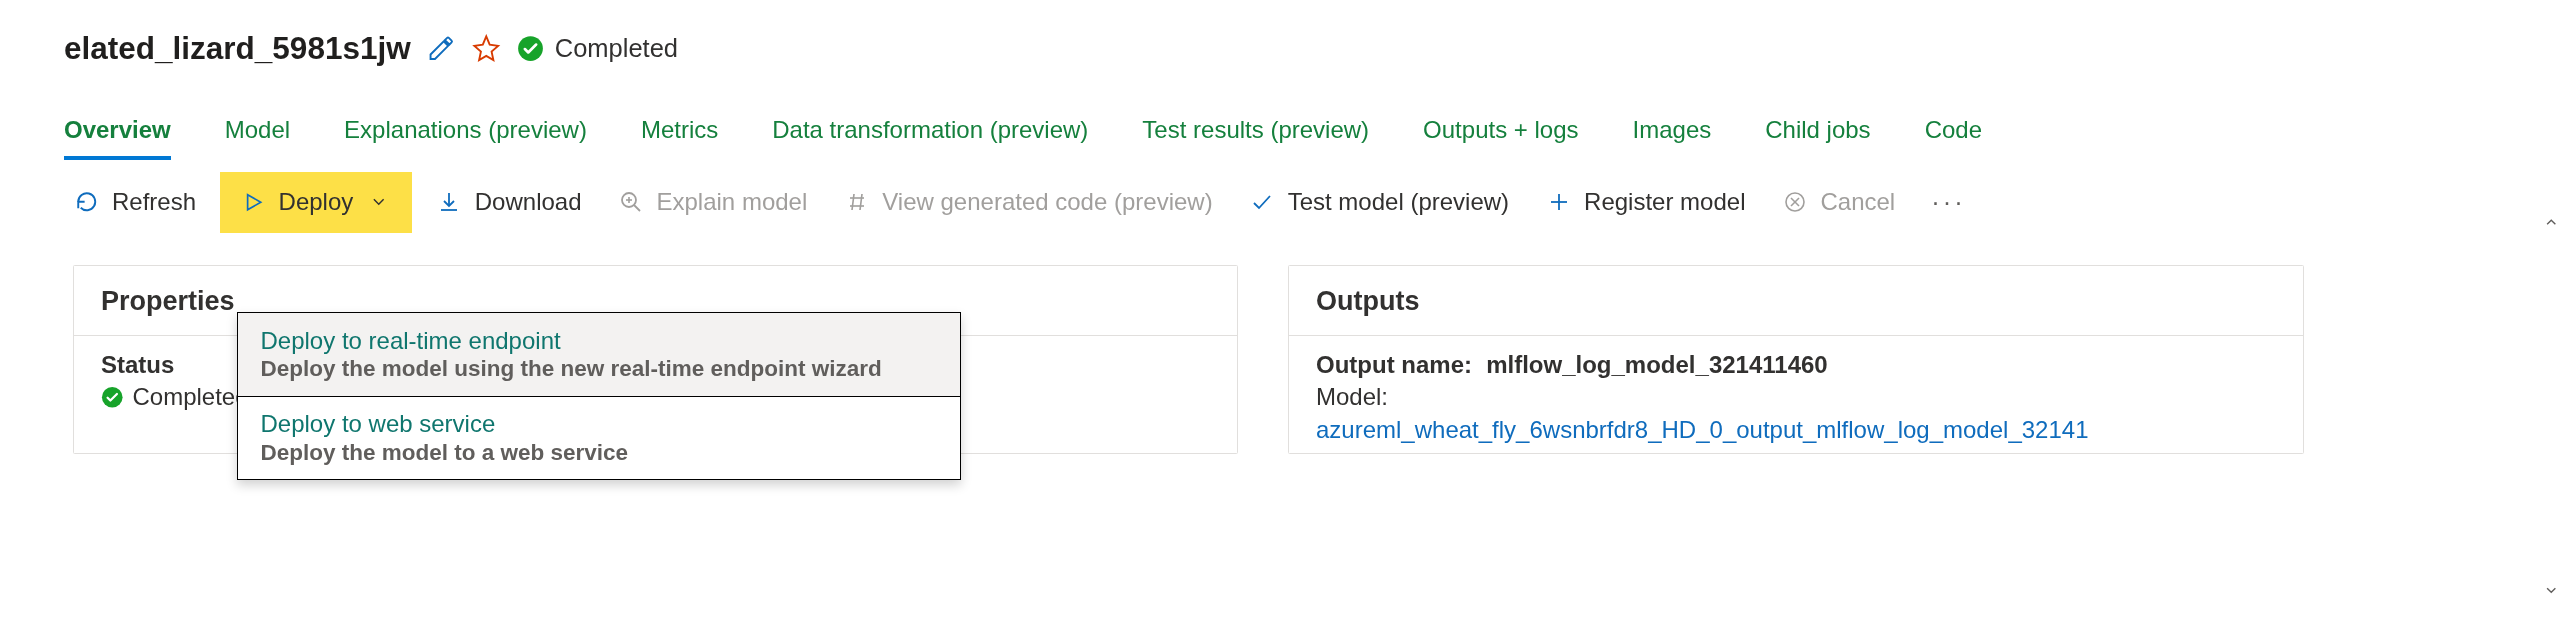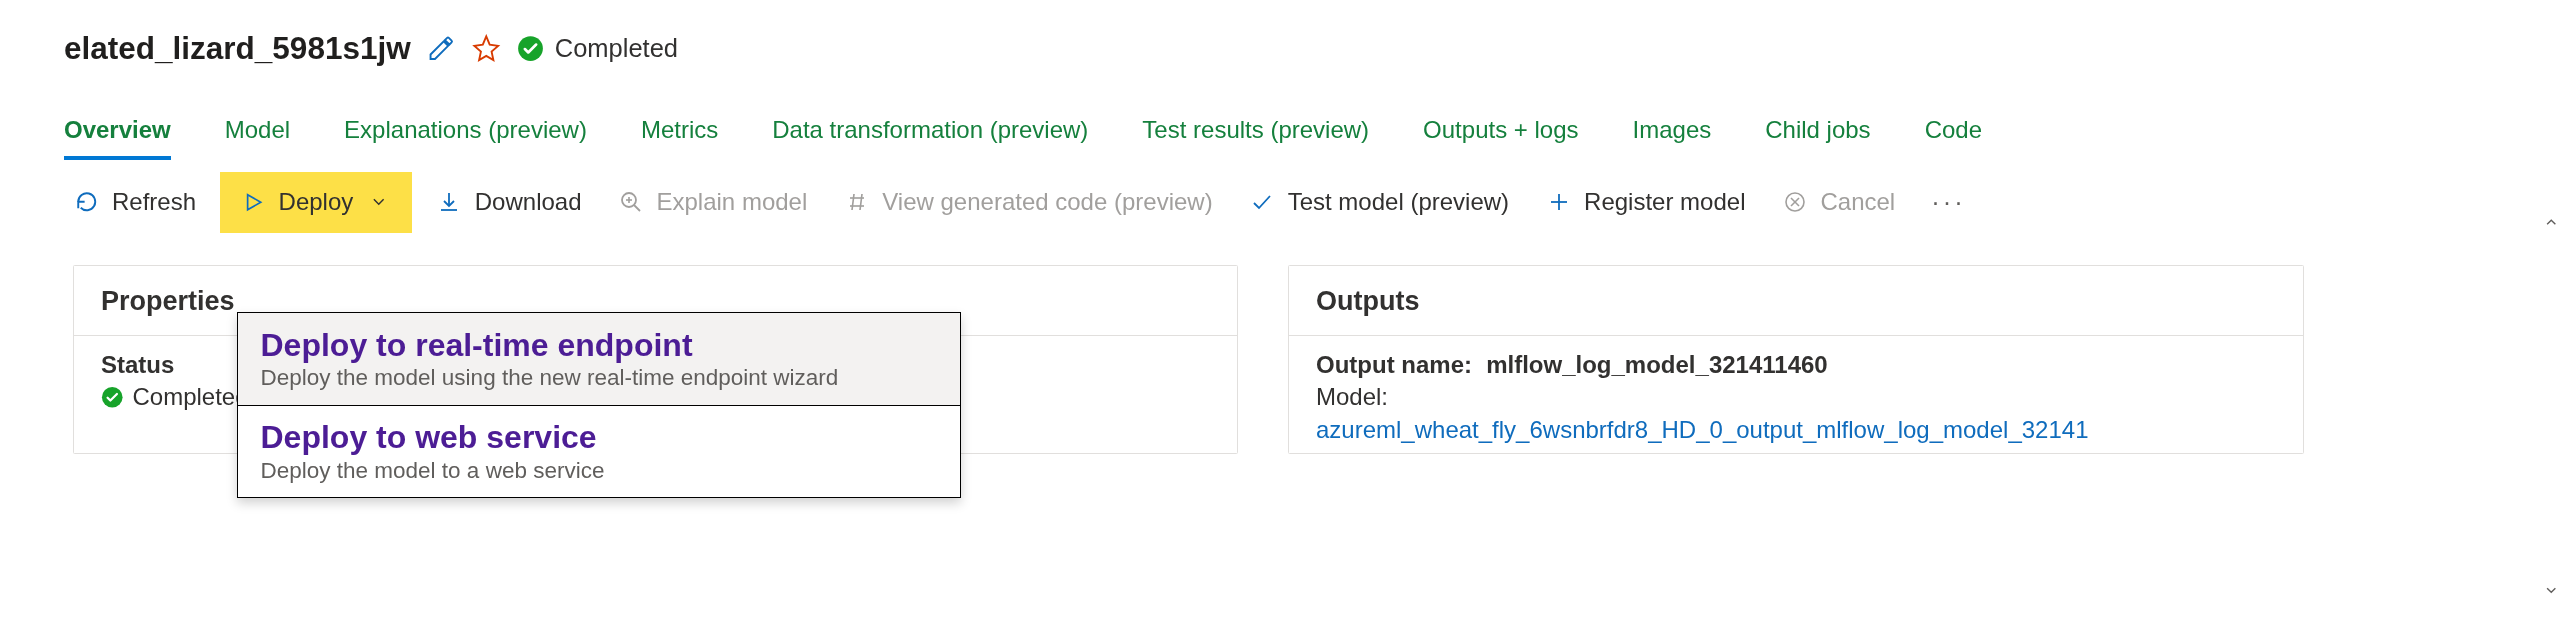--- a/index.html
+++ b/index.html
@@ -89,22 +89,22 @@
   background: #fff;
   border: 1.5px solid #000;
   box-shadow: 0 4.5px 10.5px rgba(0,0,0,0.18);
   z-index: 20;
 }
 .dropdown-item {
   padding: 13.5px 22.5px 13.5px 22.5px;
   cursor: pointer;
 }
 .dropdown-item.hover { background: #f3f2f1; border-bottom: 1.5px solid #000; }
-.dropdown-item .title { font-size: 32px; font-weight: 700; color: #4c1d95; margin-bottom: 1.5px; }
-.dropdown-item .desc { font-size: 22.5px; color: #605e5c; }
+.dropdown-item .title { font-size: 24px; font-weight: 400; color: #0f766e; margin-bottom: 1.5px; }
+.dropdown-item .desc { font-size: 22.5px; color: #605e5c; font-weight: bold; }
 
 .content {
   display: flex;
   gap: 50px;
   padding: 33px 0 0 73px;
 }
 .card {
   border: 1.5px solid #e1dfdd;
   border-radius: 1.5px;
   background: #fff;

